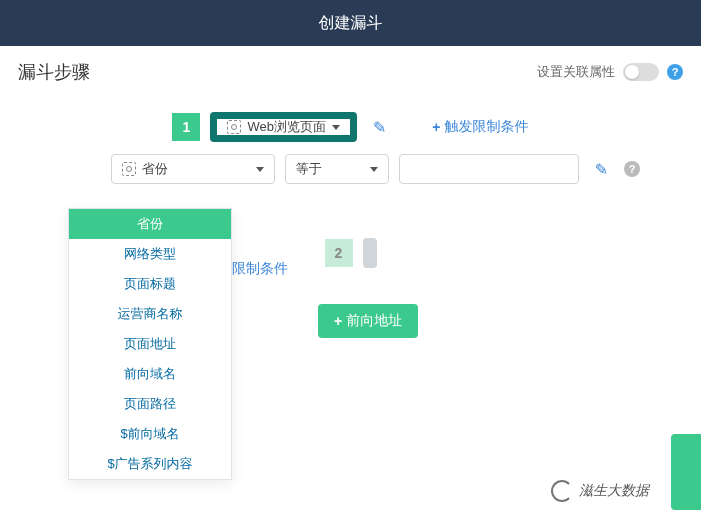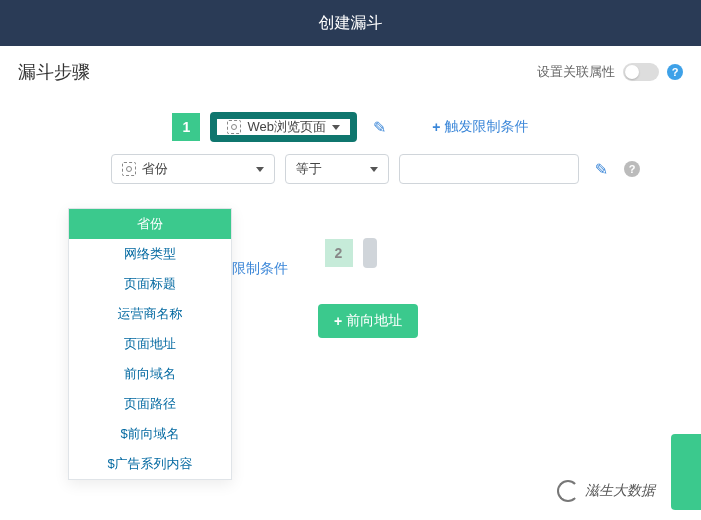--- a/index.html
+++ b/index.html
@@ -228,21 +228,21 @@
     bottom: 10px;
     width: 30px;
     height: 76px;
     background: #3bc98d;
     border-top-left-radius: 4px;
     border-bottom-left-radius: 4px;
   }
 
   .watermark {
     position: absolute;
-    right: 46px;
+    right: 52px;
     bottom: 18px;
     display: flex;
     align-items: center;
     gap: 6px;
     font-size: 14px;
     color: #555;
     font-style: italic;
     z-index: 20;
   }
   .wm-arc {

